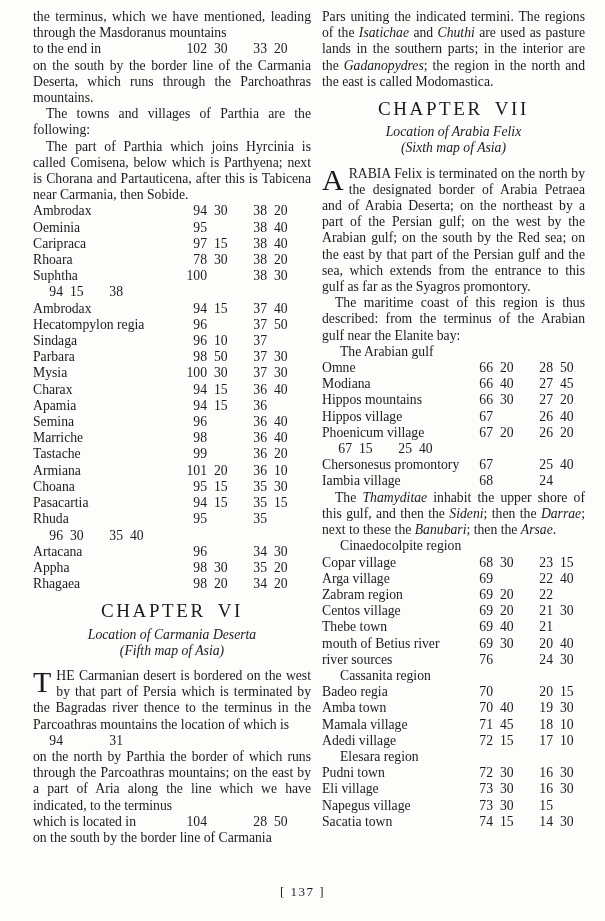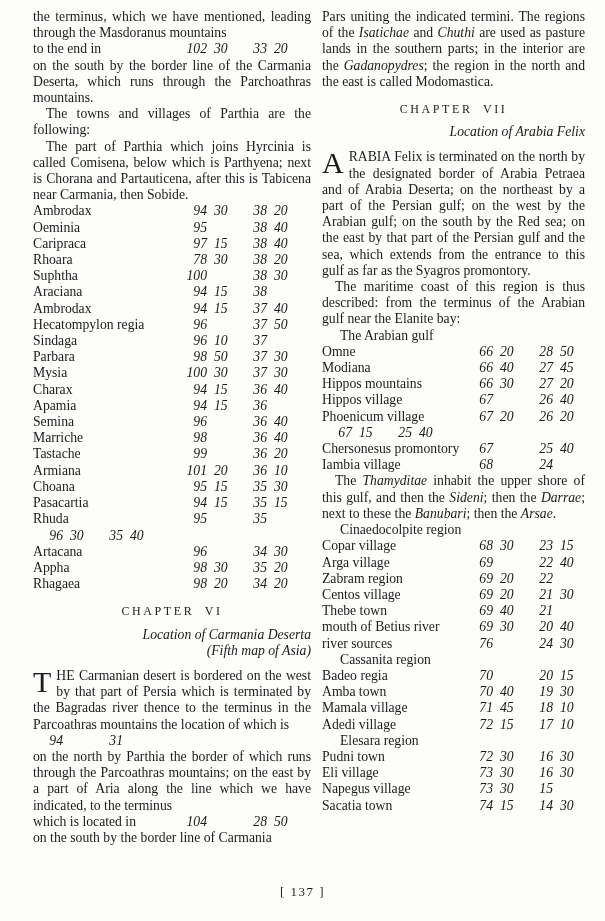--- a/index.html
+++ b/index.html
@@ -15,37 +15,37 @@
   .page{position:relative;width:605px;height:794px;}
   .col{position:absolute;top:9px;}
   .col-left{left:33px;width:278px;}
   .col-right{left:322px;width:263px;}
   p{margin:0;}
   .just{text-align:justify;}
   .ind{text-indent:13px;}
   
   .trow{display:flex;align-items:flex-start;}
   .tname{flex:1 1 auto;white-space:nowrap;overflow:hidden;}
-  .tnums{display:flex;flex:0 0 auto;font-style:italic;}
+  .tnums{display:flex;flex:0 0 auto;}
   .col-left .tnums{margin-right:17px;}
   .col-right .tnums{margin-right:5px;}
   .tc{display:block;box-sizing:border-box;}
   .tc0{width:30px;text-align:right;}
   .tc1{width:27px;padding-left:7px;text-align:left;}
   .tc2{width:30px;text-align:right;margin-left:3px;}
   .tc3{width:27px;padding-left:7px;text-align:left;}
   
   .chapter{
     text-align:center;
-    font-size:12px;
+    font-size:19px;
     letter-spacing:2.6px;
     word-spacing:5px;
     margin:11px 0 7px 0;
   }
-  .subtitle{text-align:right;font-style:italic;}
+  .subtitle{text-align:center;font-style:italic;}
   .subblock{margin-bottom:9px;}
   
   .dropcap{
     float:left;
     font-size:30px;
     line-height:26px;
     height:30px;
     padding:1px 5px 0 0;
   }
   .subhead{padding-left:18px;}
@@ -119,21 +119,20 @@
         <div class="trow">
           <span class="tname">Suphtha</span>
           <span class="tnums">
             <span class="tc tc0">100</span>
             <span class="tc tc1"></span>
             <span class="tc tc2">38</span>
             <span class="tc tc3">30</span>
           </span>
         </div>
         <div class="trow">
-          <span class="tname">Araciana</span>
           <span class="tnums">
             <span class="tc tc0">94</span>
             <span class="tc tc1">15</span>
             <span class="tc tc2">38</span>
             <span class="tc tc3"></span>
           </span>
         </div>
         <div class="trow">
           <span class="tname">Ambrodax</span>
           <span class="tnums">
@@ -332,20 +331,21 @@
 
   </div>
 
   <div class="col col-right">
 
     <p class="just"><span>Pars uniting the indicated termini.  The regions of the </span><i>Isatichae</i><span> and </span><i>Chuthi</i><span> are used as pasture lands in the southern parts; in the interior are the </span><i>Gadanopydres</i><span>; the region in the north and the east is called Modomastica.</span></p>
 
     <div class="chapter">CHAPTER VII</div>
     <div class="subblock">
       <div class="subtitle">Location of Arabia Felix</div>
+      <div class="subtitle">(Sixth map of Asia)</div>
     </div>
 
     <p class="just">
       <span class="dropcap">A</span><span>RABIA Felix is terminated on the north by the designated border of Arabia Petraea and of Arabia Deserta; on the northeast by a part of the Persian gulf; on the west by the Arabian gulf; on the south by the Red sea; on the east by that part of the Persian gulf and the sea, which extends from the entrance to this gulf as far as the Syagros promontory.</span>
     </p>
 
     <p class="just ind">The maritime coast of this region is thus described: from the terminus of the Arabian gulf near the Elanite bay:</p>
 
     <div class="subhead">The Arabian gulf</div>
     <div class="table">

